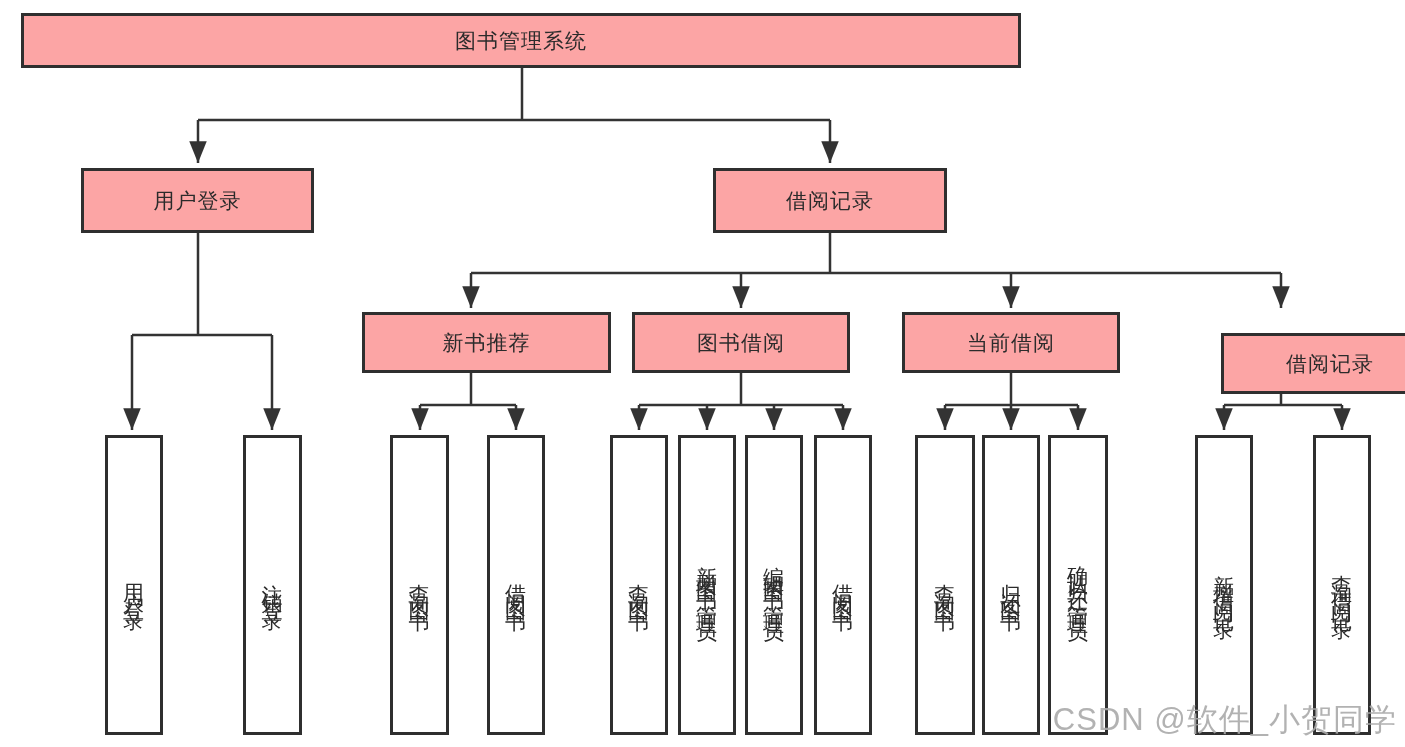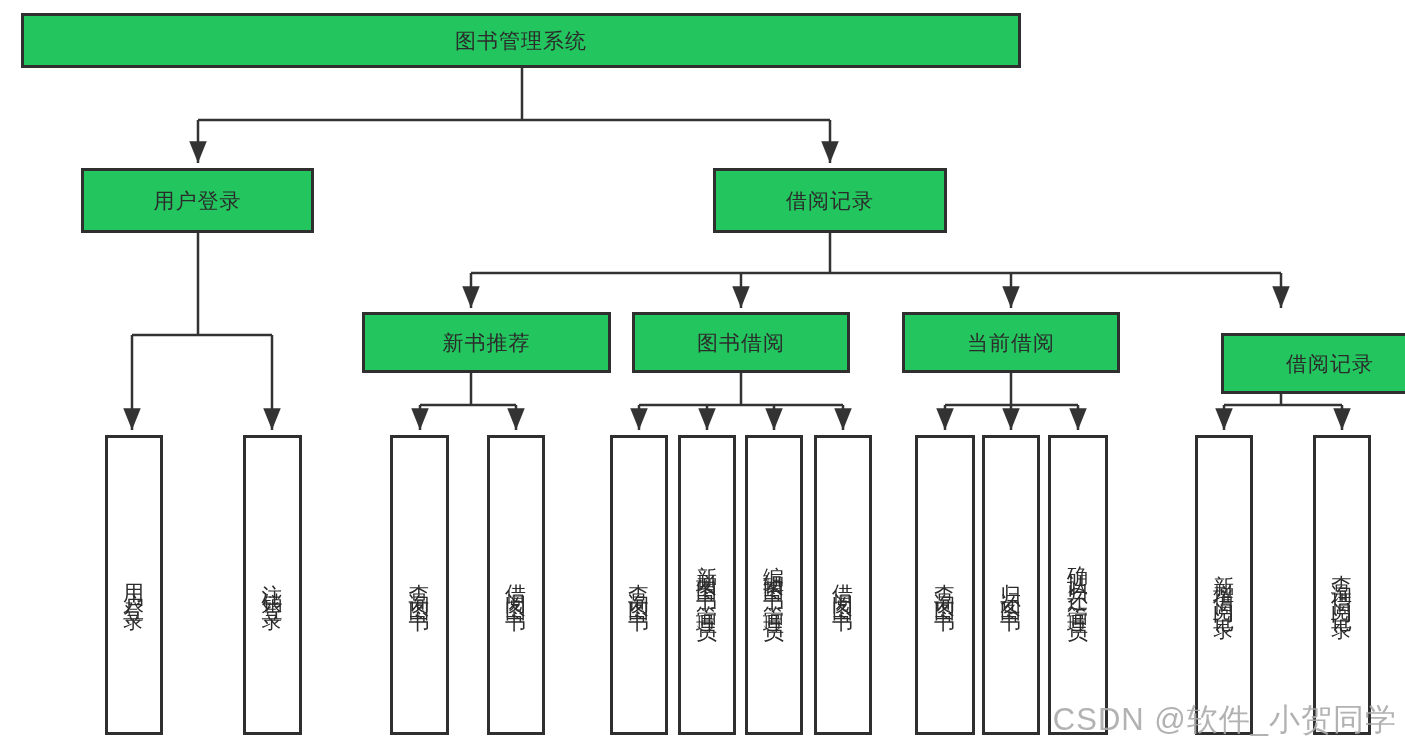--- a/index.html
+++ b/index.html
@@ -14,21 +14,21 @@
   }
   #connectors {
     position: absolute;
     left: 0; top: 0;
     width: 1405px; height: 747px;
   }
   .node {
     position: absolute;
     box-sizing: border-box;
     border: 3px solid #2f2f2f;
-    background: #22c55e;
+    background: #fca5a5;
     display: flex;
     align-items: center;
     justify-content: center;
     font-size: 21px;
     letter-spacing: 1px;
     line-height: 1;
     white-space: nowrap;
   }
   .vnode {
     position: absolute;

